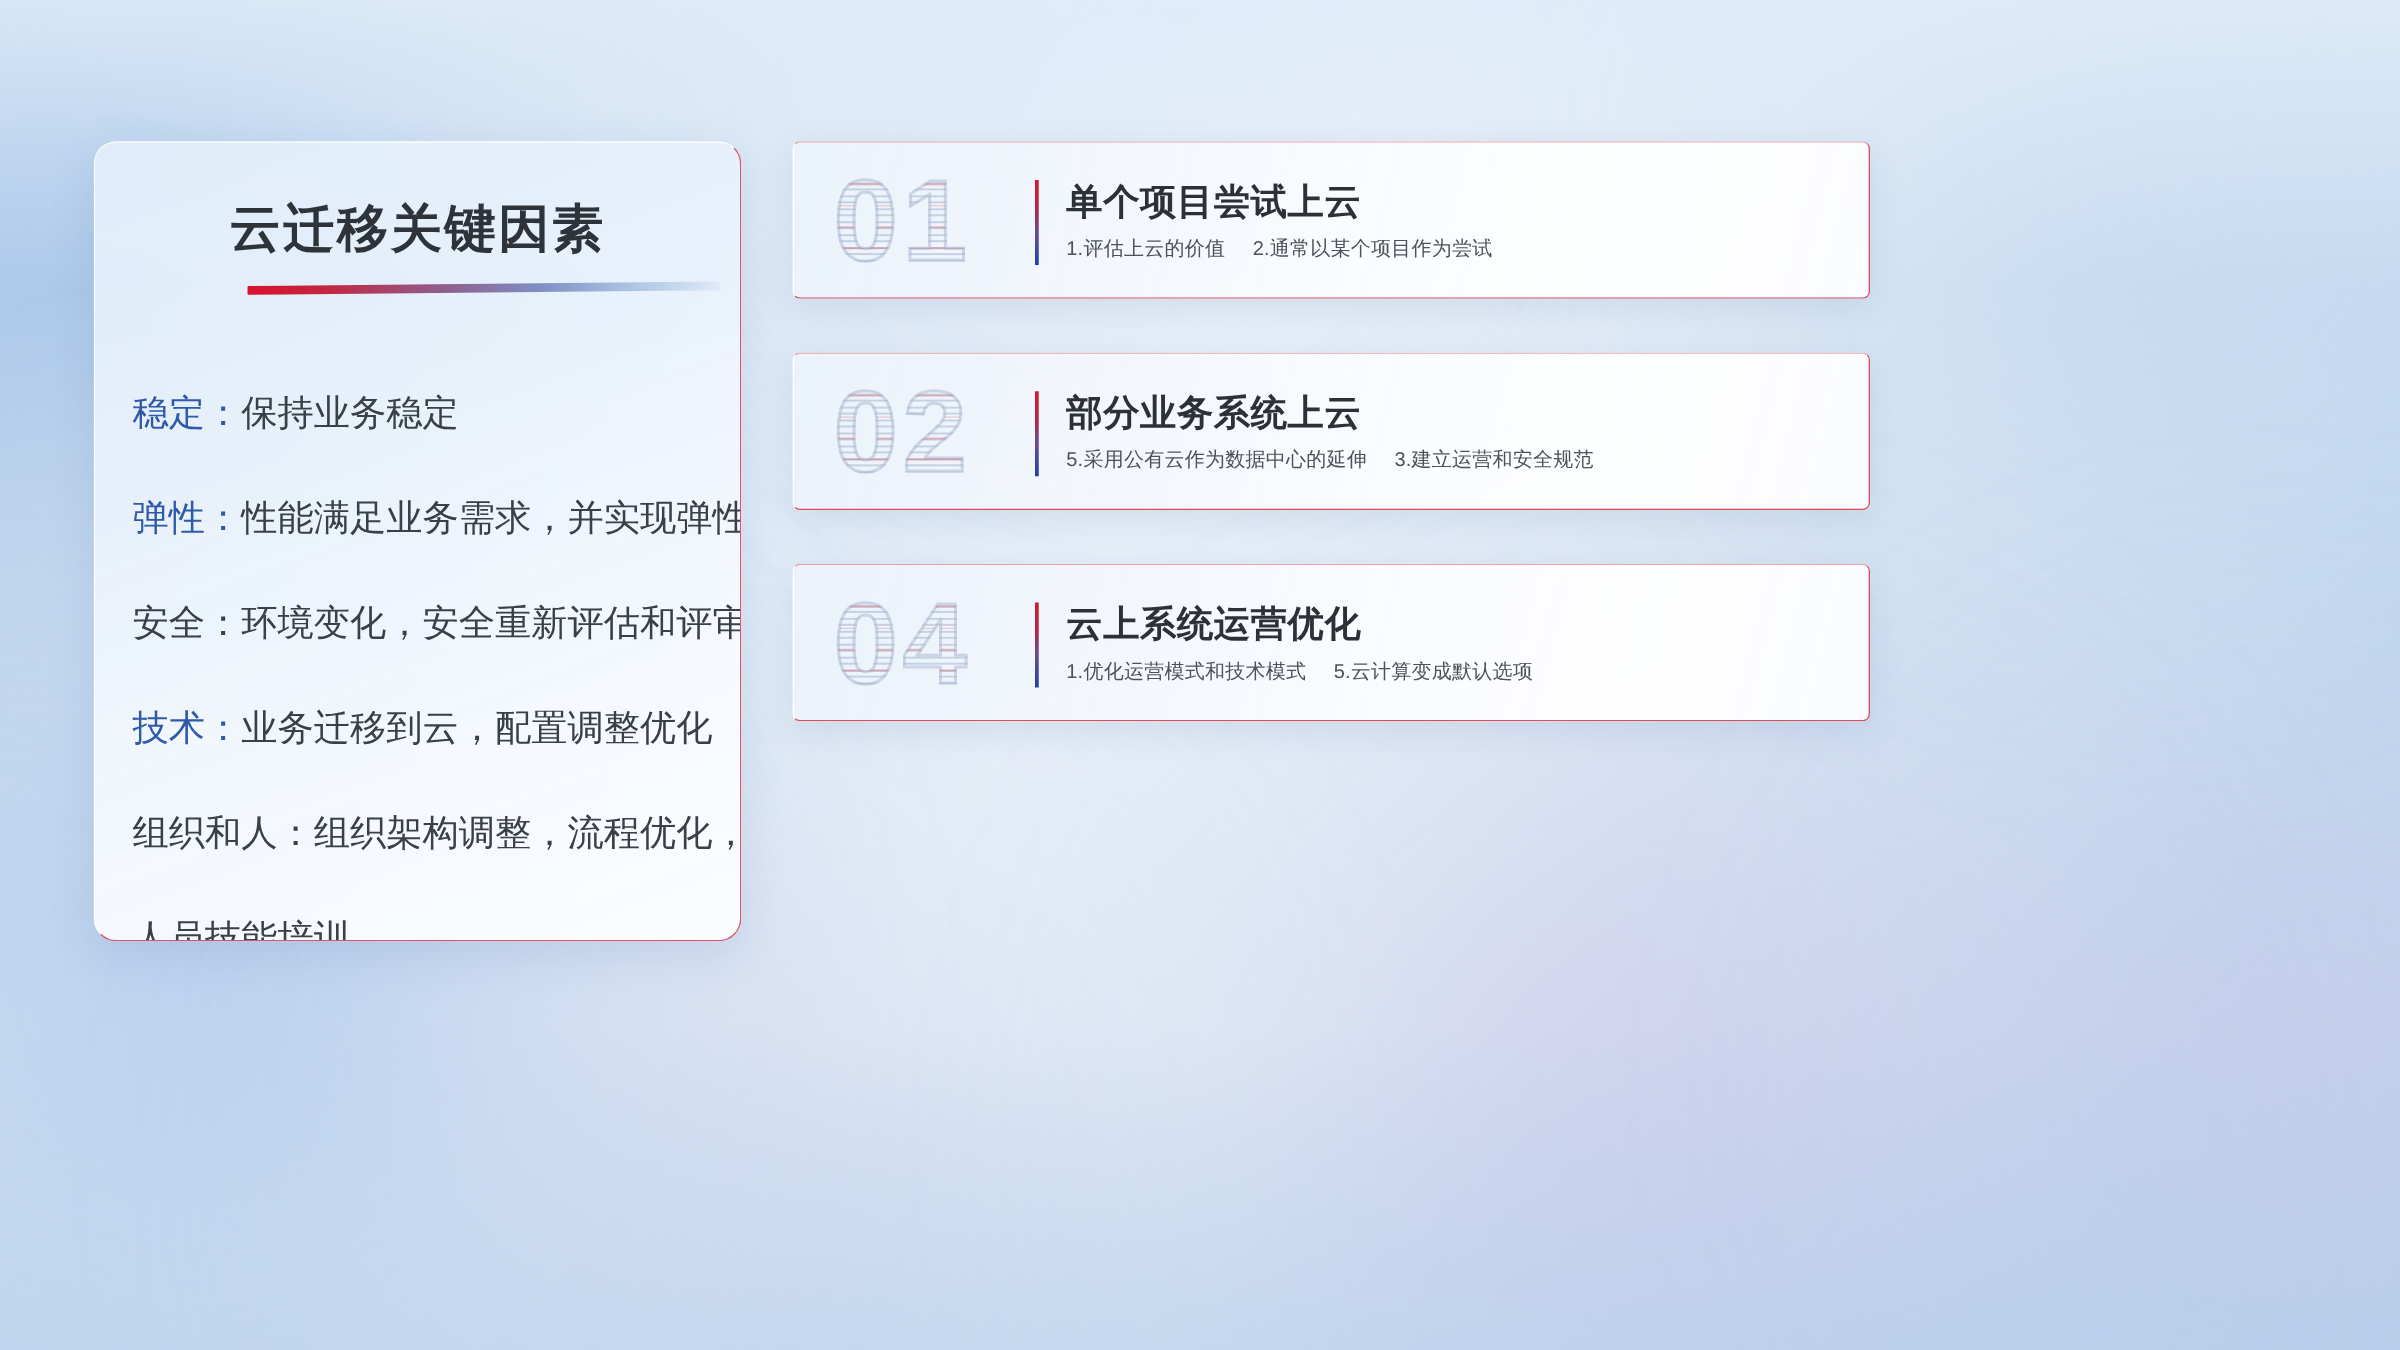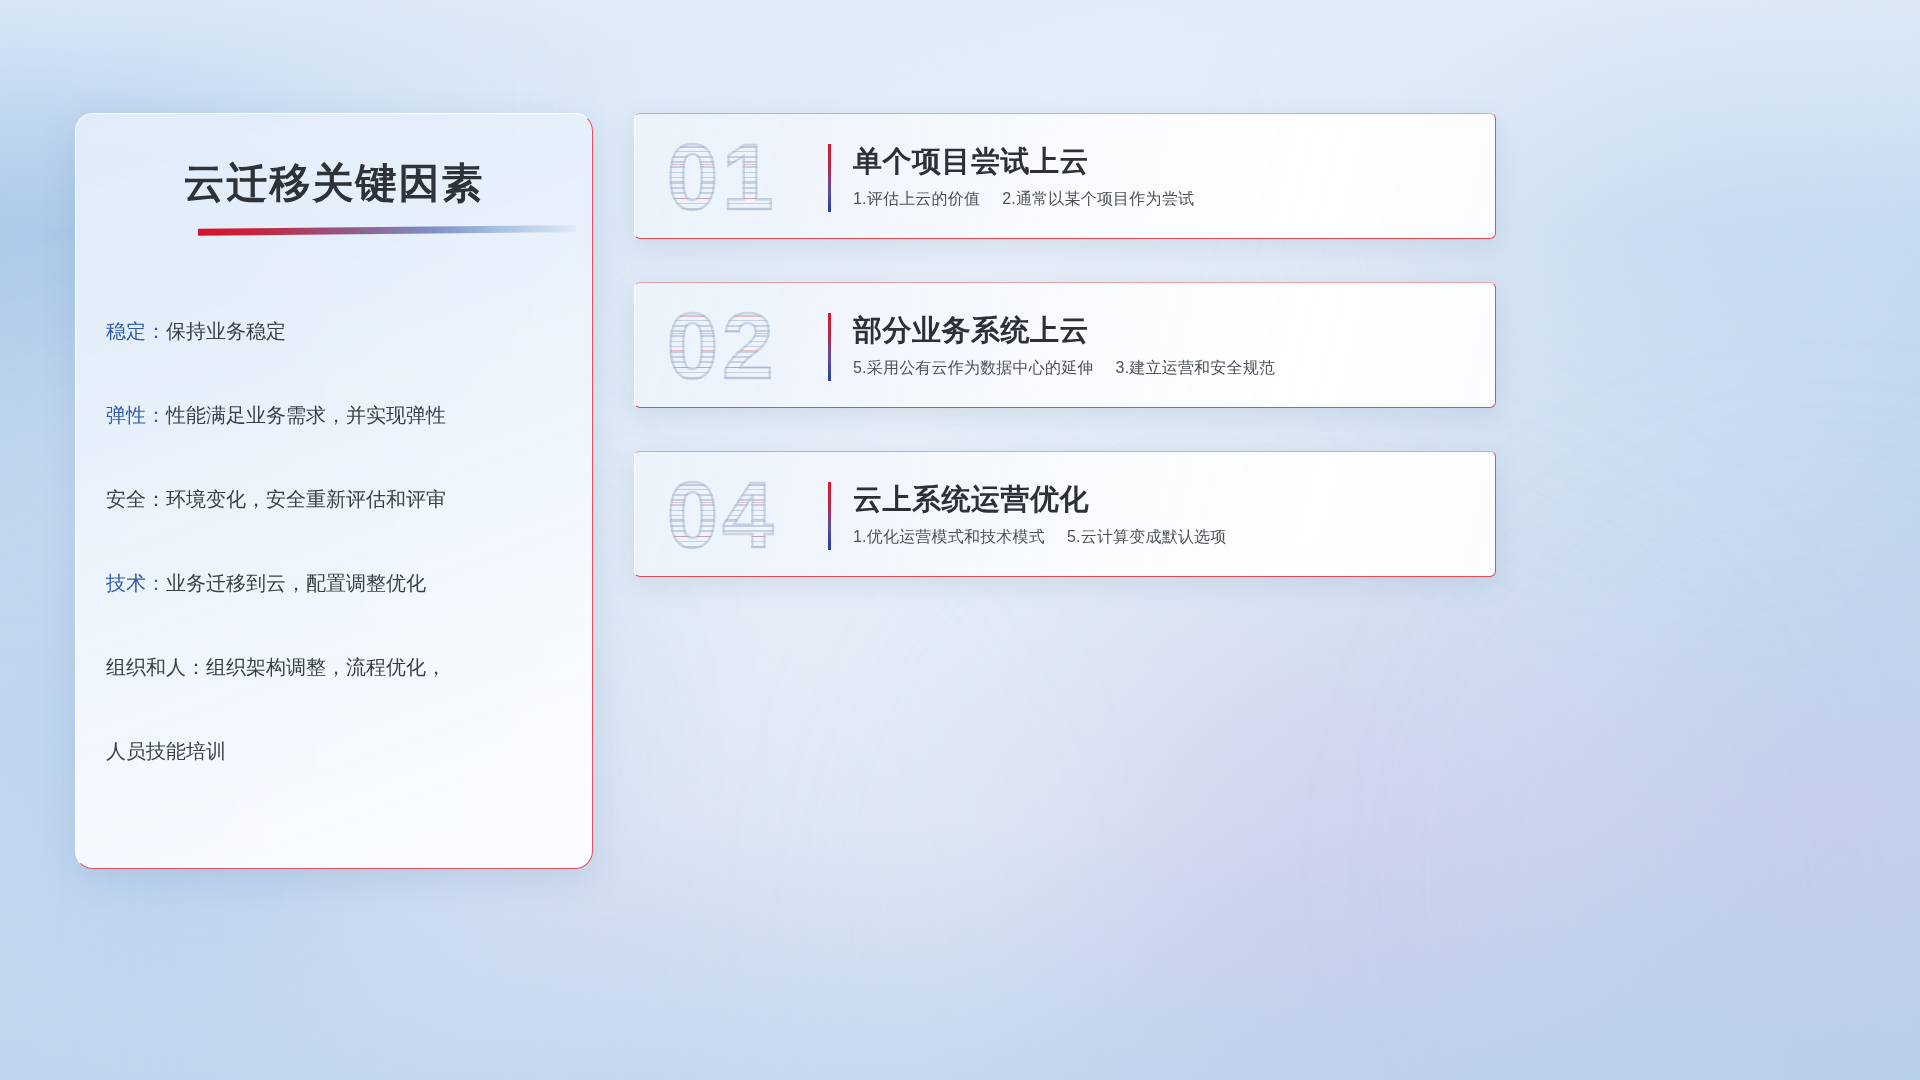--- a/index.html
+++ b/index.html
@@ -43,21 +43,21 @@
   .bg-top-wash { position:absolute; left:0; right:0; top:0; height:230px;
             background:linear-gradient(180deg, rgba(223,236,249,0.85), rgba(223,236,249,0)); }
   .bg-bottom-wash { position:absolute; left:0; right:0; bottom:0; height:260px;
             background:linear-gradient(0deg, rgba(178,205,234,0.55), rgba(178,205,234,0)); }
 
   
   #slide { position:absolute; inset:0; }
 
   
   #left-panel {
-    position:absolute; left:75px; top:113px; width:518px; height:756px;
+    position:absolute; left:75px; top:113px; width:518px; height:640px;
     border-radius:18px;
     background:linear-gradient(160deg,
         rgba(226,238,250,0.93) 0%,
         rgba(234,242,251,0.92) 35%,
         rgba(246,250,254,0.95) 70%,
         rgba(252,253,255,0.97) 100%);
     border:1px solid rgba(255,255,255,0.85);
     border-right:1.6px solid #e0525f;
     border-bottom:1.6px solid #e0525f;
     box-shadow:0 10px 34px rgba(90,120,165,0.16);
@@ -73,21 +73,21 @@
   #title-rule {
     position:absolute; left:122px; top:113px; width:378px; height:7px;
     background:linear-gradient(90deg, #d9102d 0%, #c4253f 16%, #8e5f8e 42%, #7e8fc4 62%, #a8c2e2 80%, rgba(190,212,236,0.25) 100%);
     border-radius:1px;
     transform:skewY(-0.55deg);
   }
   #factor-list {
     position:absolute; left:30px; top:200px; right:20px;
   }
   .factor-row {
-    font-size:20px; line-height:1px; color:#3a4048;
+    font-size:29px; line-height:1px; color:#3a4048;
     margin-bottom:50px; white-space:nowrap;
   }
   .factor-row .lbl { font-weight:400; }
   .factor-row .lbl.accent { color:#2f5aa8; }
   .factor-row .lbl.plain  { color:#3a4048;margin-top:32px; }
   .factor-row .val { color:#3a4048; }
 
   
   #cards { position:absolute; left:634px; top:113px; width:862px; }
   .card {

